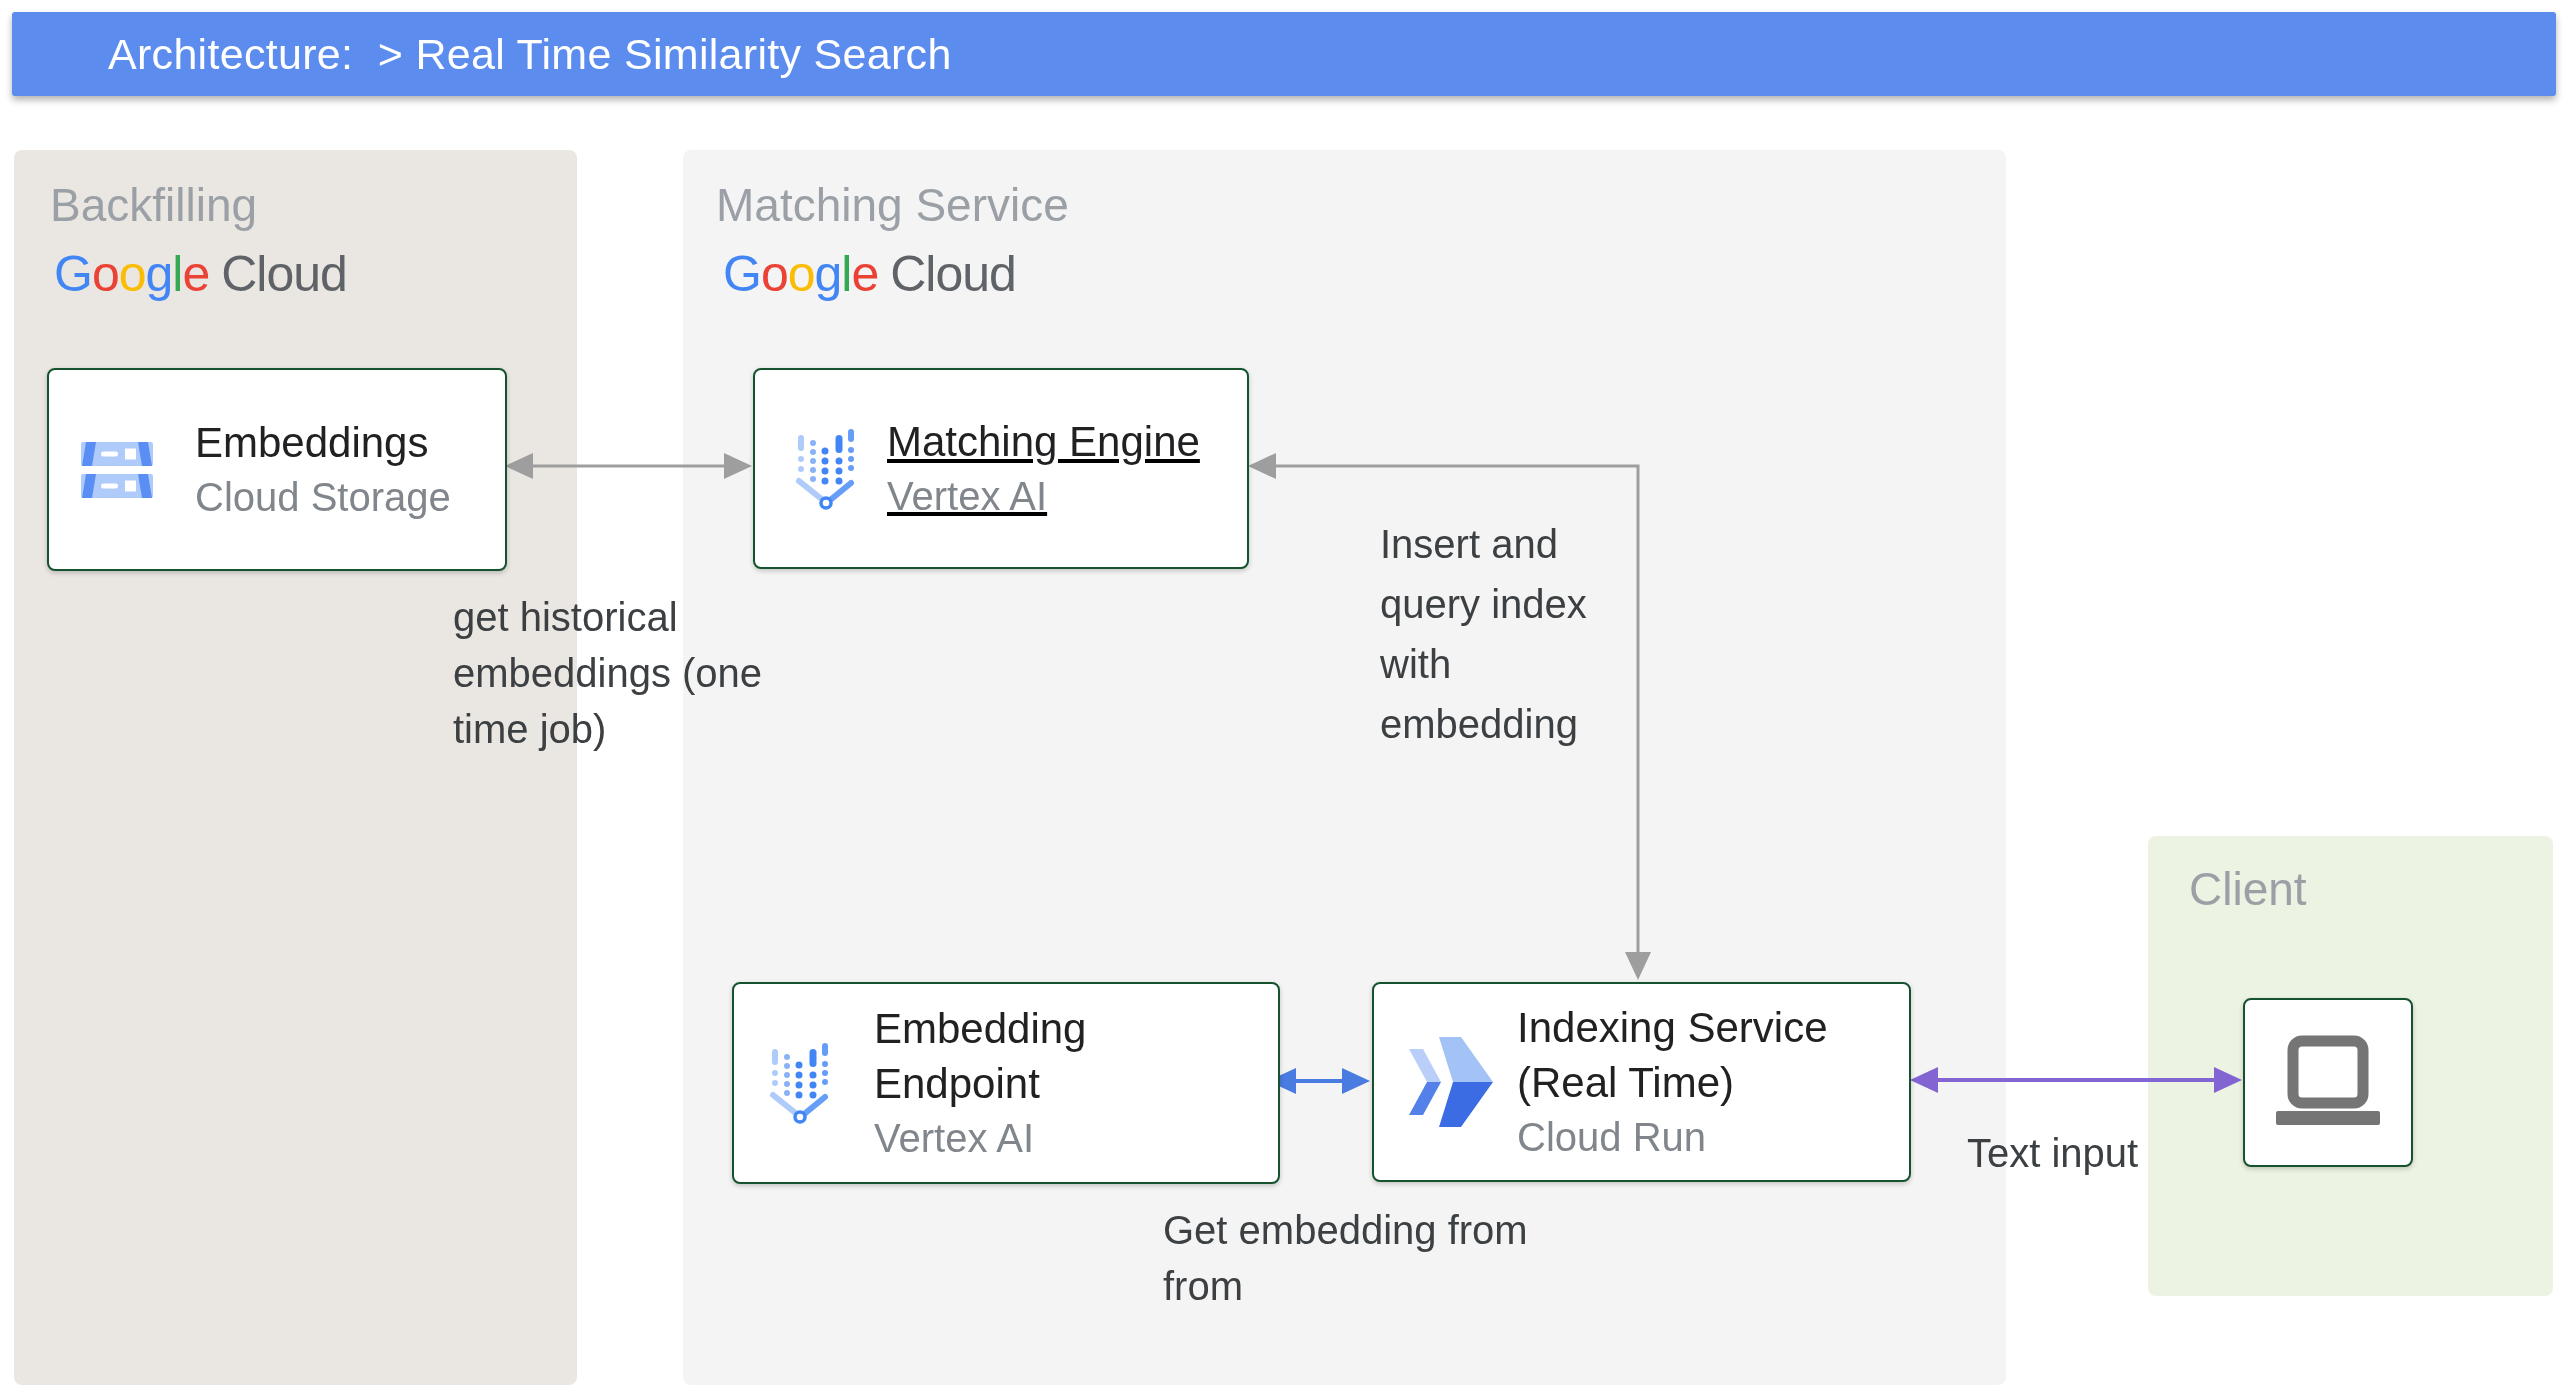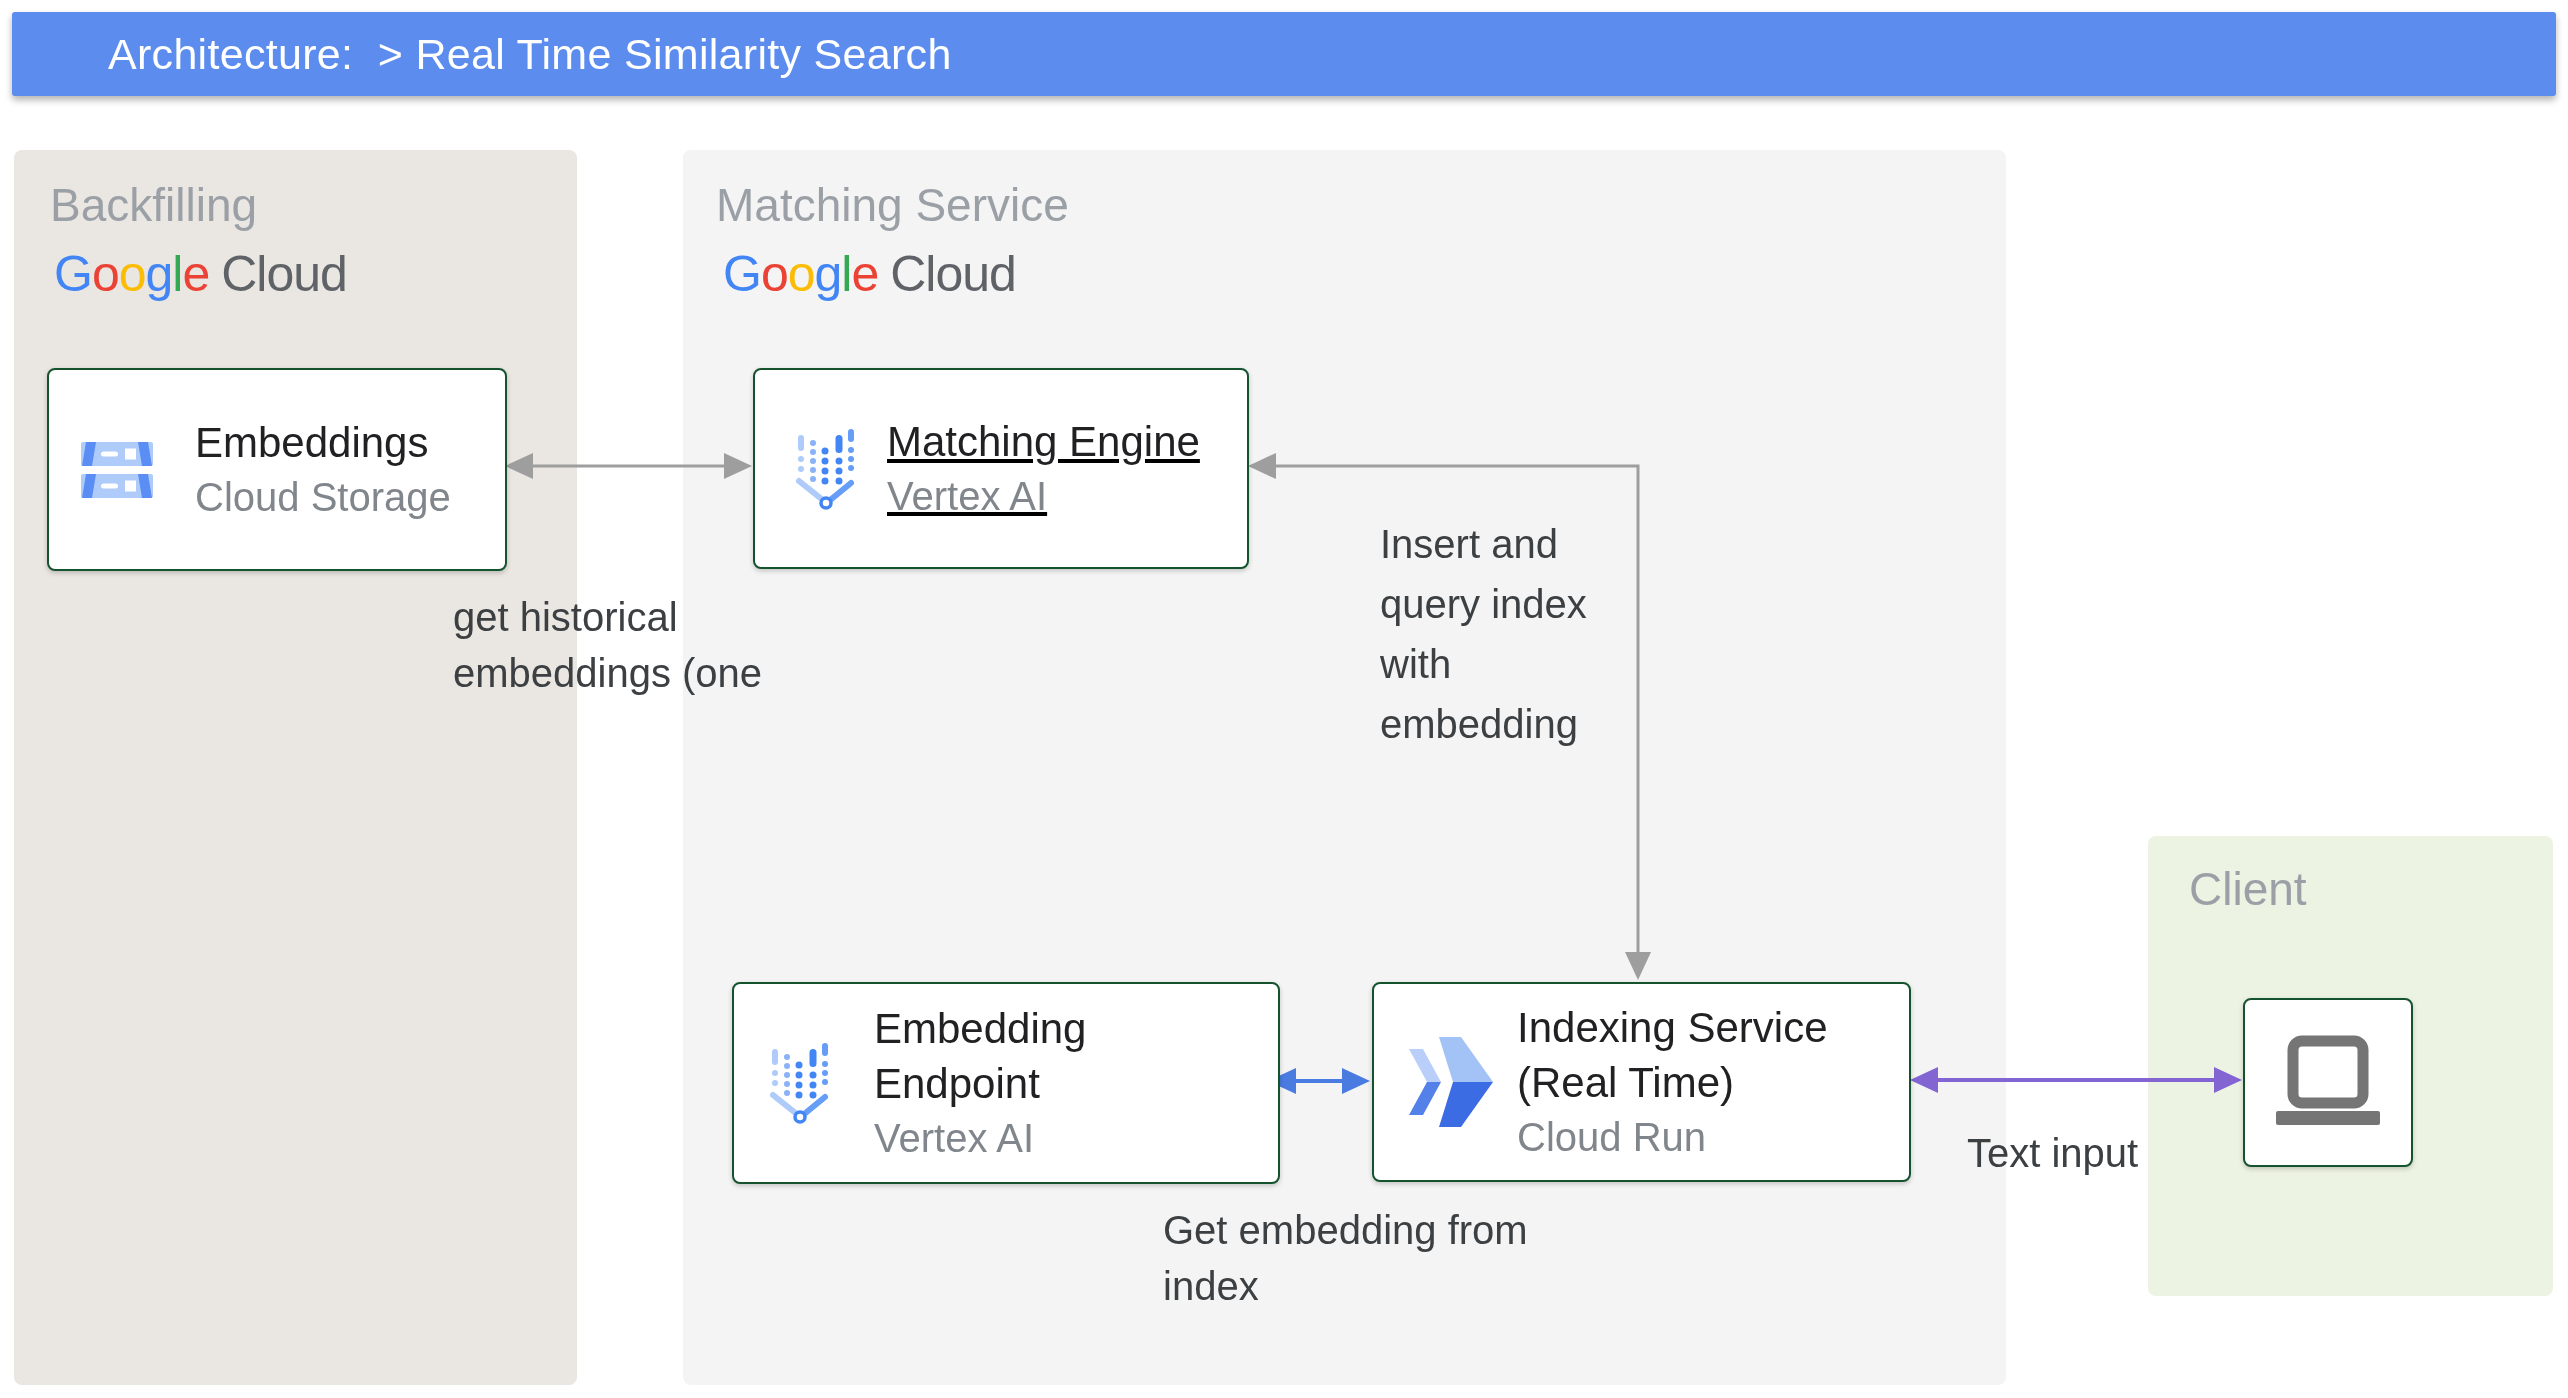--- a/index.html
+++ b/index.html
@@ -209,31 +209,32 @@
   <div class="node node-client-device">
     <svg class="node-icon" width="112" height="96" viewBox="0 0 112 96">
       <rect x="21" y="6" width="70" height="62" rx="9" fill="none" stroke="#757575" stroke-width="11"></rect>
       <rect x="4" y="76" width="104" height="14" rx="2" fill="#757575"></rect>
     </svg>
   </div>
 
   <div class="note note-backfill">
     <div>get historical</div>
     <div>embeddings (one</div>
+    <div>time job)</div>
   </div>
 
   <div class="note note-insert">
     <div>Insert and</div>
     <div>query index</div>
     <div>with</div>
     <div>embedding</div>
   </div>
 
   <div class="note note-get-embedding">
     <div>Get embedding from</div>
-    <div>index</div>
+    <div>from</div>
   </div>
 
   <div class="note note-text-input">
     <div>Text input</div>
   </div>
 
 </div>
 
 </body></html>

